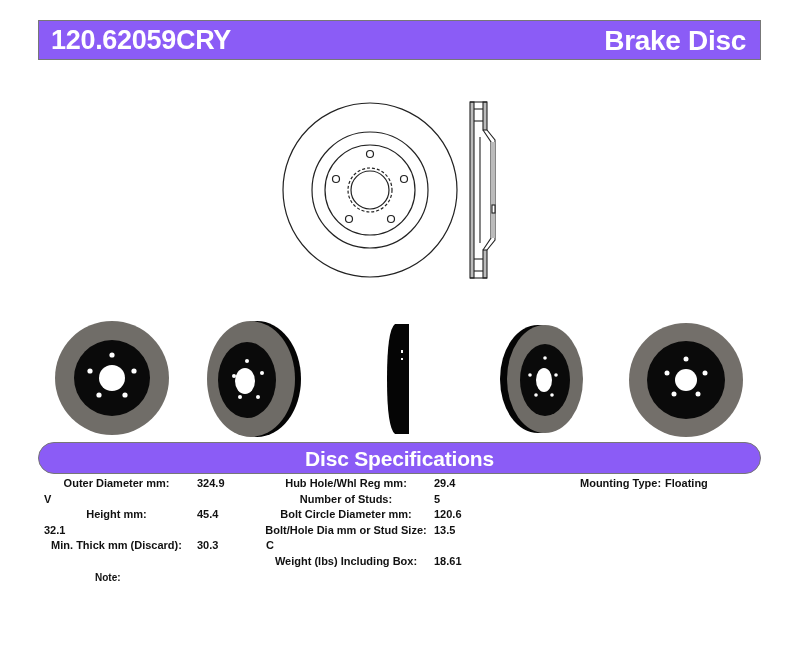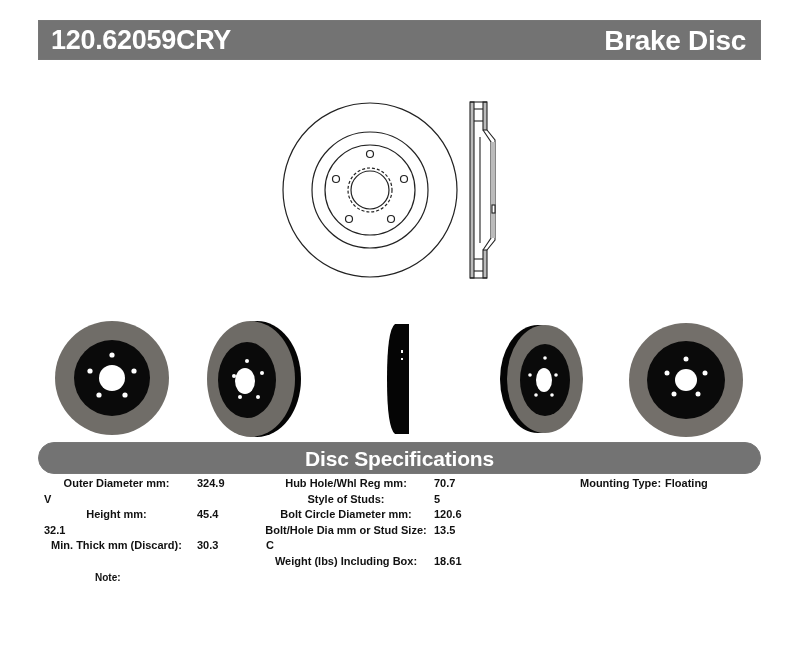--- a/index.html
+++ b/index.html
@@ -1,18 +1,18 @@
 <!DOCTYPE html>
 <html><head>
 <meta charset="utf-8">
 <style>
   html, body { margin: 0; padding: 0; background: #ffffff; }
   body { width: 800px; height: 655px; position: relative; overflow: hidden;
          font-family: "Liberation Sans", "DejaVu Sans", sans-serif; color: #111; }
-  .bar { position: absolute; left: 38px; width: 723px; background: #737373; color: #fff;
+  .bar { position: absolute; left: 38px; width: 723px; background: #8b5cf6; color: #fff;
          border: 1px solid #777; box-sizing: border-box; font-weight: bold; }
   .top-bar { top: 20px; height: 40px; }
   .top-bar .part { position: absolute; left: 12px; top: 4px; font-size: 27px; letter-spacing: -0.3px; }
   .top-bar .kind { position: absolute; right: 14px; top: 4px; font-size: 28px; letter-spacing: -0.3px; }
   .spec-bar { top: 442px; height: 32px; text-align: center; border-radius: 16px; }
   .spec-bar .title { font-size: 21px; line-height: 31px; letter-spacing: -0.2px; }
 
   .drawing { position: absolute; left: 280px; top: 95px; width: 230px; height: 190px; }
   .photos { position: absolute; left: 0; top: 318px; width: 800px; height: 120px; }
   .photo { position: absolute; }
@@ -158,24 +158,24 @@
   </div>
   <div class="spec-row">
     <span class="spec-label">Min. Thick mm (Discard):</span>
     <span class="spec-value">30.3</span>
   </div>
 </div>
 
 <div class="specs col2">
   <div class="spec-row">
     <span class="spec-label">Hub Hole/Whl Reg mm:</span>
-    <span class="spec-value">70.7</span>
-  </div>
-  <div class="spec-row">
-    <span class="spec-label">Style of Studs:</span>
+    <span class="spec-value">29.4</span>
+  </div>
+  <div class="spec-row">
+    <span class="spec-label">Number of Studs:</span>
     <span class="spec-value">5</span>
   </div>
   <div class="spec-row">
     <span class="spec-label">Bolt Circle Diameter mm:</span>
     <span class="spec-value">120.6</span>
   </div>
   <div class="spec-row">
     <span class="spec-label">Bolt/Hole Dia mm or Stud Size:</span>
     <span class="spec-value">13.5</span>
   </div>

